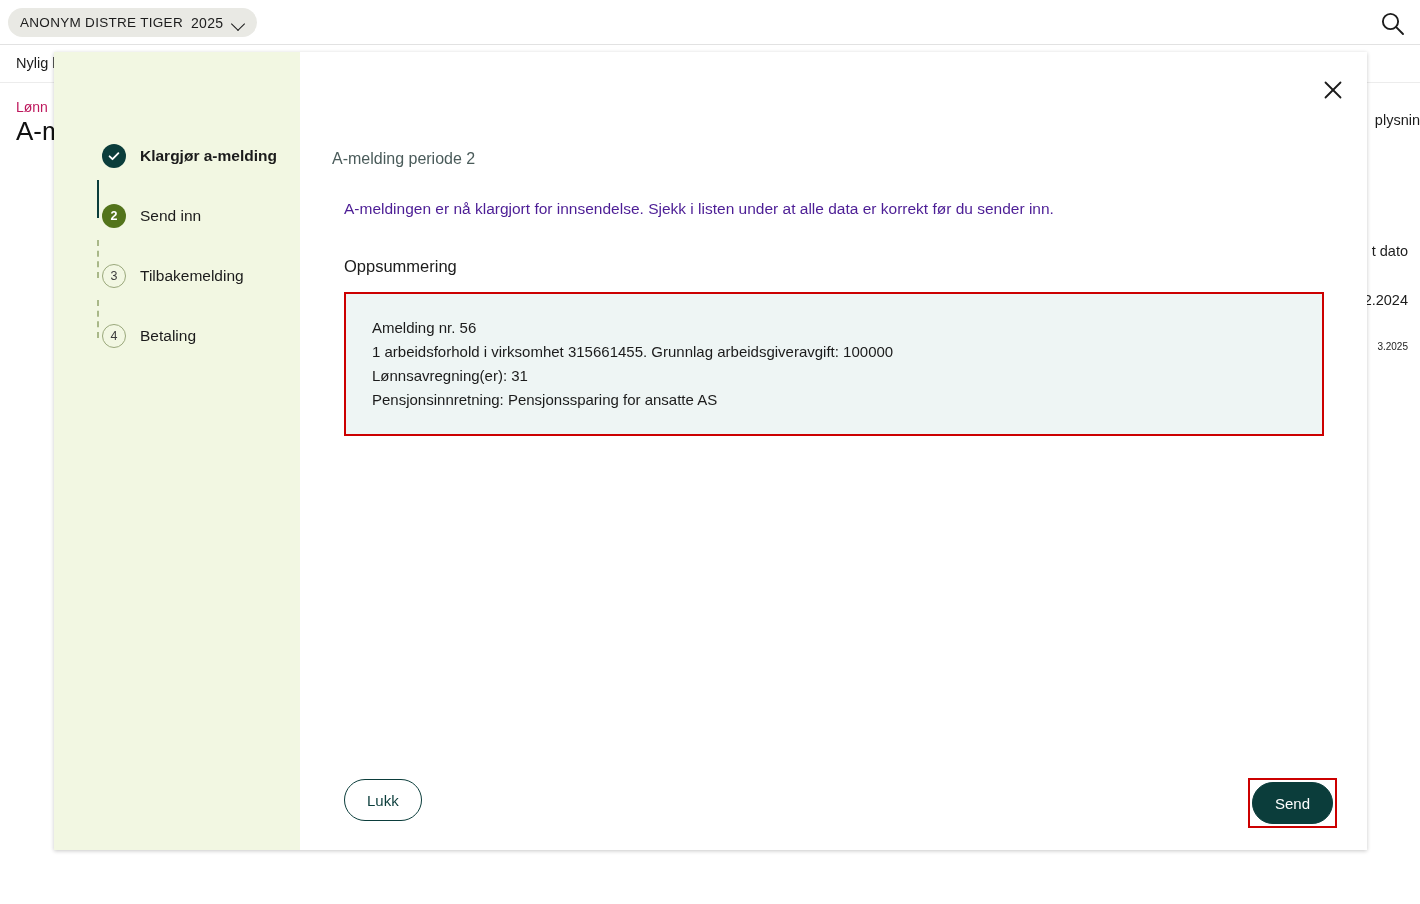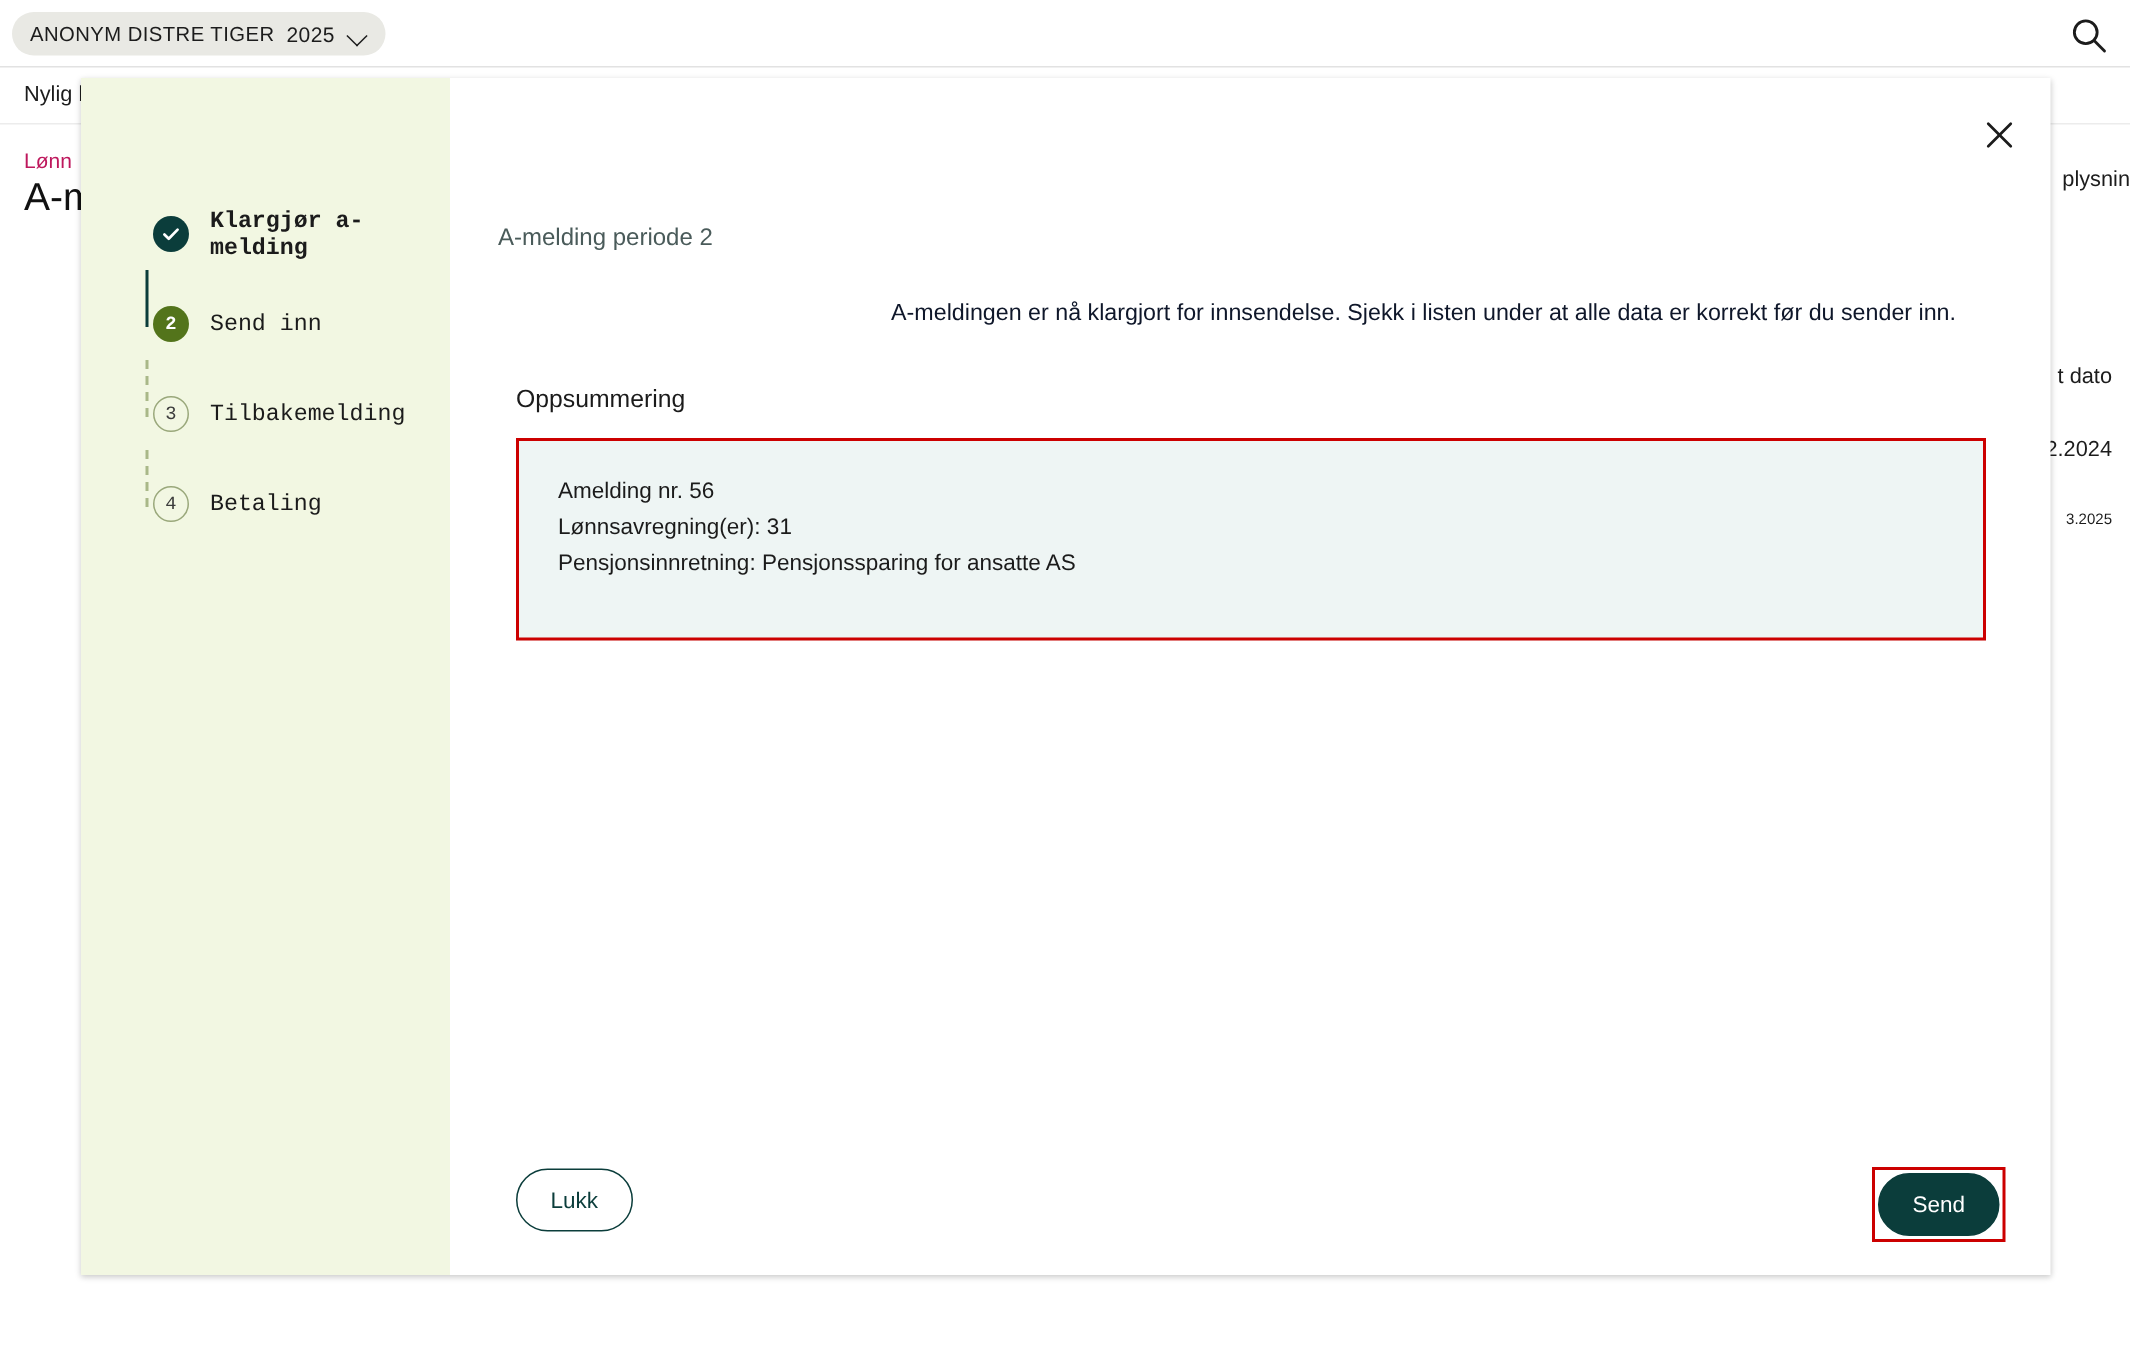--- a/index.html
+++ b/index.html
@@ -128,21 +128,20 @@
     box-shadow: 0 1px 4px rgba(0,0,0,.22);
     display: flex;
     overflow: hidden;
   }
   .stepper {
     width: 246px;
     background: #f2f7e2;
     padding: 88px 0 0 16px;
     position: relative;
     flex: 0 0 246px;
-    font-family: Liberation Mono, monospace;
   }
   .step {
     display: flex;
     align-items: center;
     gap: 14px;
     padding: 0 0 0 32px;
     height: 32px;
     margin-bottom: 28px;
     position: relative;
     cursor: pointer;
@@ -212,22 +211,21 @@
     position: absolute;
     left: 32px; top: 98px;
     font-size: 16px;
     color: #4a5b5a;
   }
   .intro {
     position: absolute;
     left: 44px; top: 148px;
     width: 960px;
     font-size: 15.5px;
-    color: #0f172a;
-    text-align: right;
+    color: #4c1d95;
   }
   .summary-head {
     position: absolute;
     left: 44px; top: 205px;
     font-size: 16.5px;
     color: #1b1b1b;
   }
   .summary-box {
     position: absolute;
     left: 44px; top: 240px;
@@ -360,20 +358,23 @@
 
       <div class="eyebrow">A-melding periode 2</div>
       <div class="intro">A-meldingen er nå klargjort for innsendelse. Sjekk i listen under at alle data er korrekt før du sender inn.</div>
       <div class="summary-head">Oppsummering</div>
 
       <div class="summary-box">
         <p class="line">
           <b>Amelding nr. 56</b>
         </p>
         <p class="line">
+          <b>1 arbeidsforhold</b><span> i virksomhet 315661455. Grunnlag arbeidsgiveravgift: 100000</span>
+        </p>
+        <p class="line">
           <b>Lønnsavregning(er):</b><span> 31</span>
         </p>
         <p class="line">
           <b>Pensjonsinnretning:</b><span> Pensjonssparing for ansatte AS</span>
         </p>
       </div>
 
       <div class="footer">
         <button class="btn btn-secondary btn-lukk">Lukk</button>
         <div class="send-wrap">

